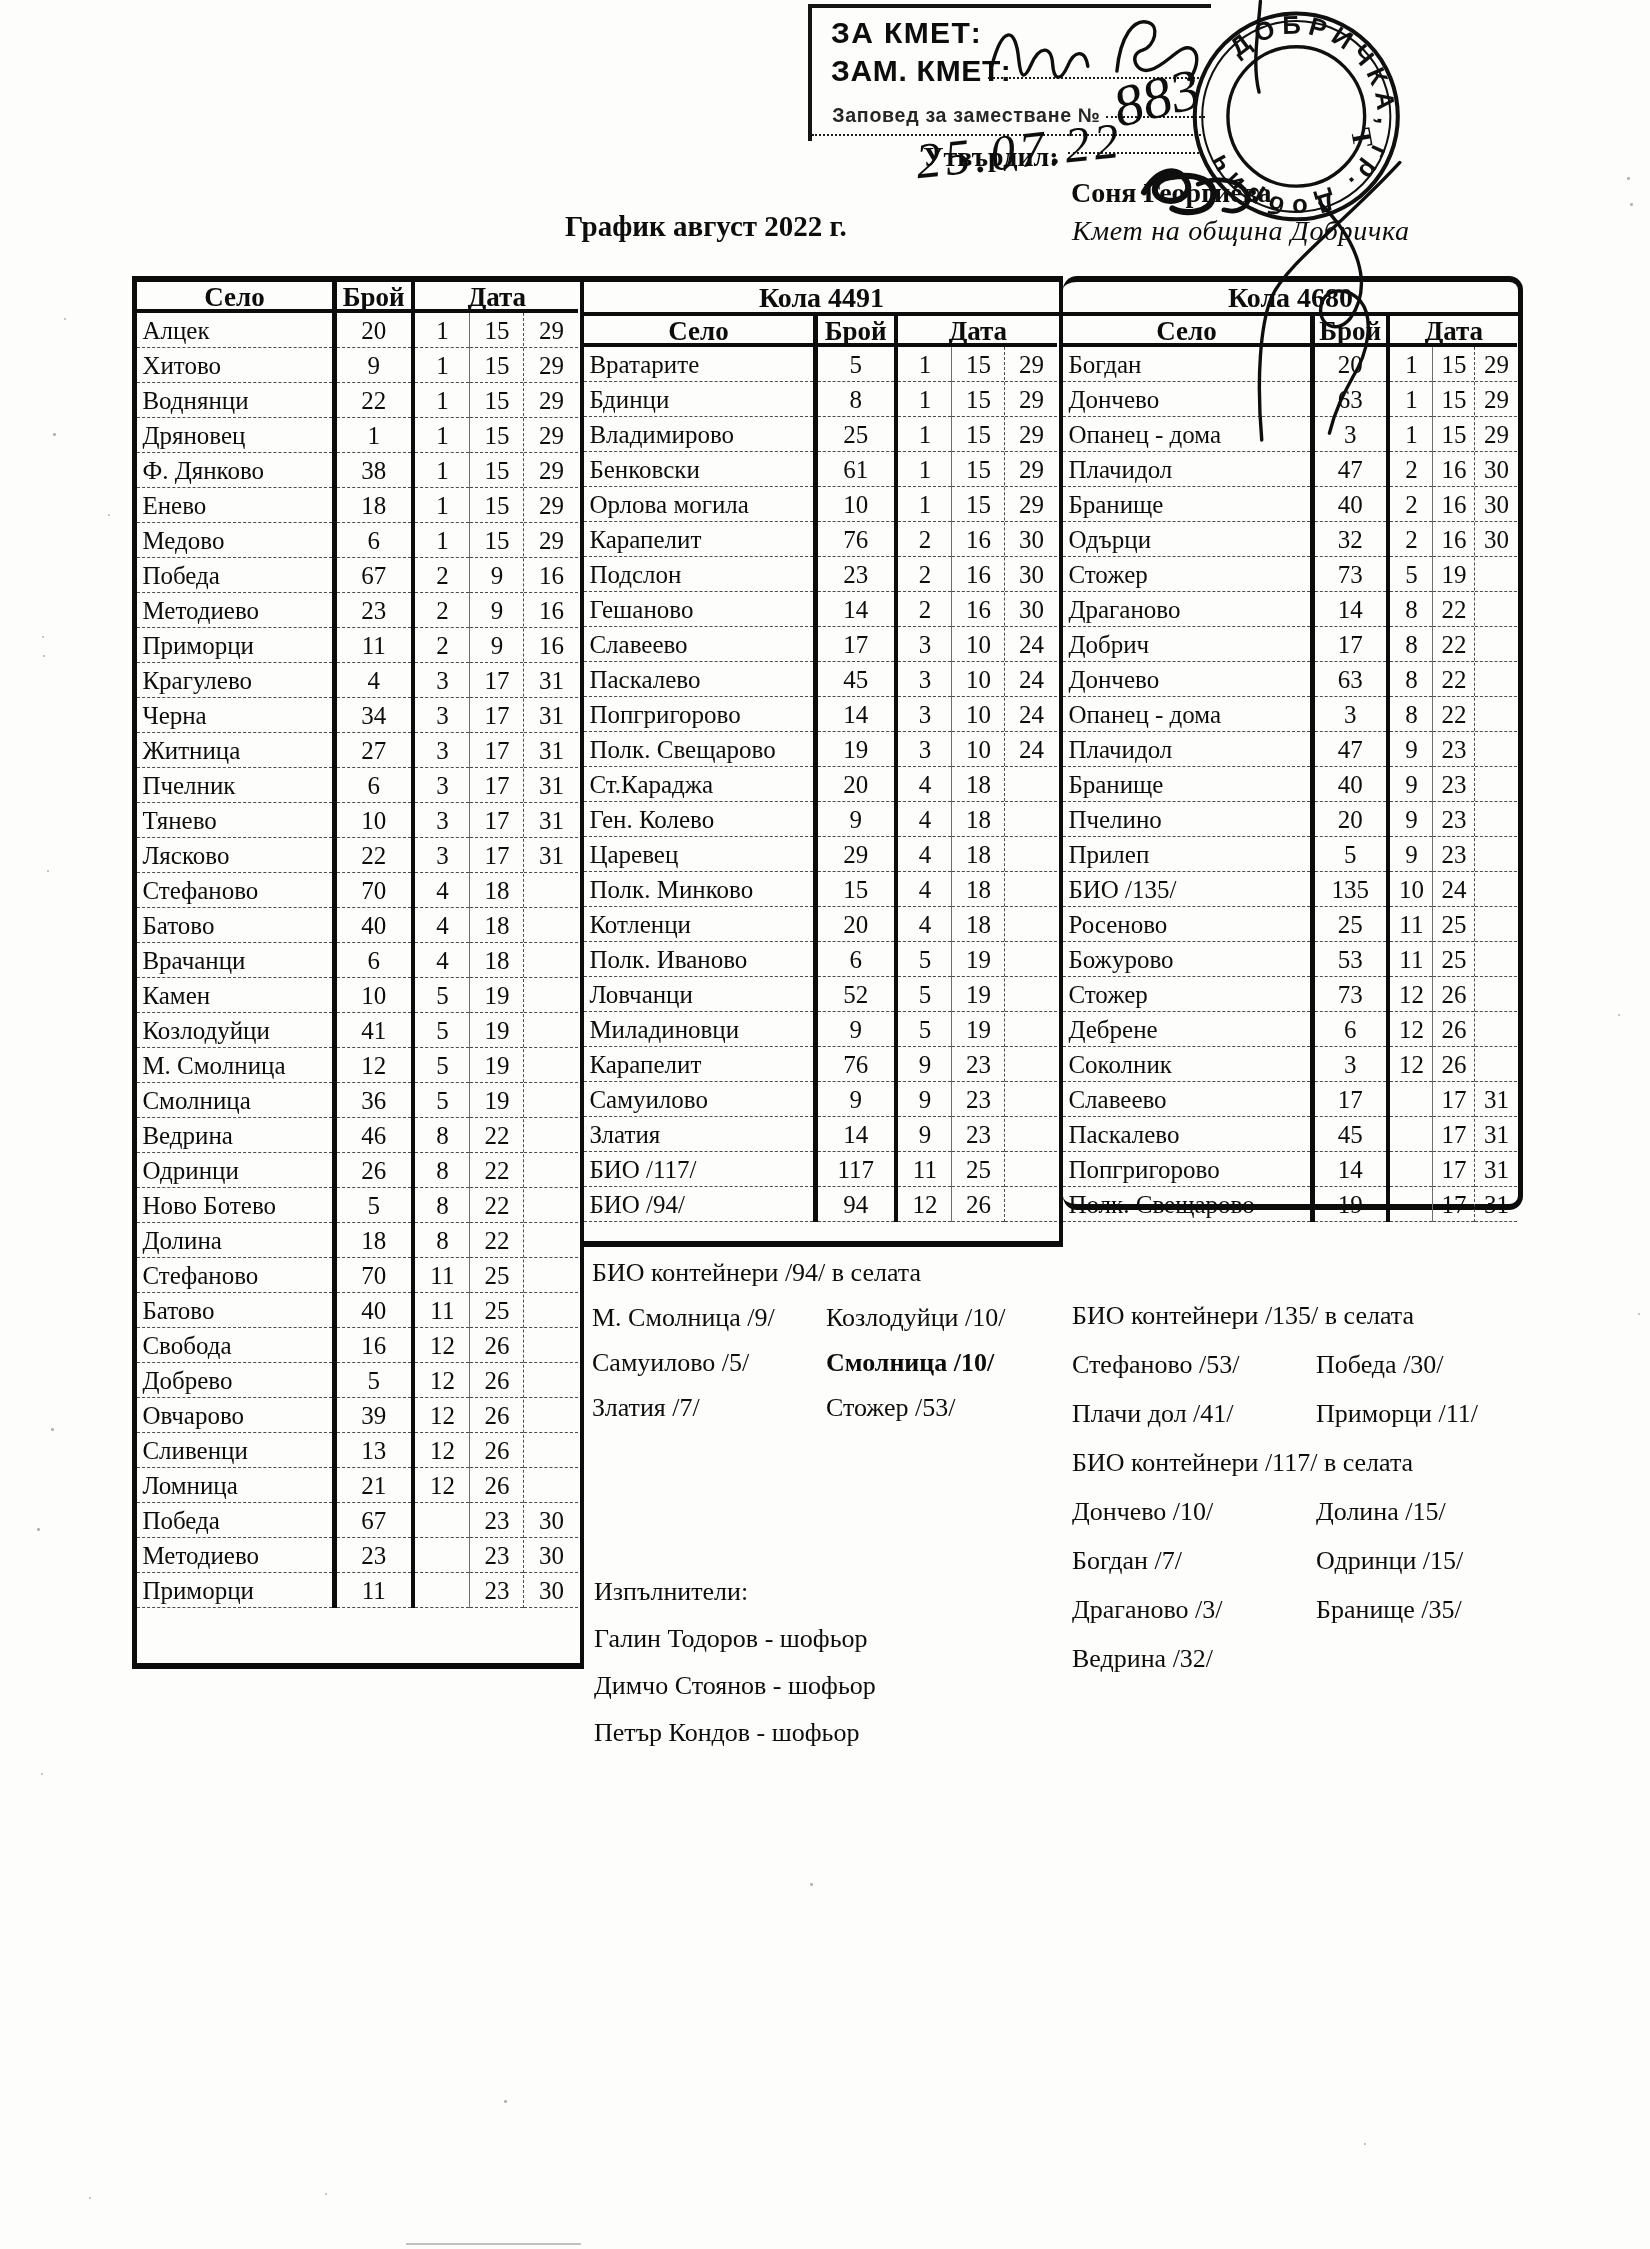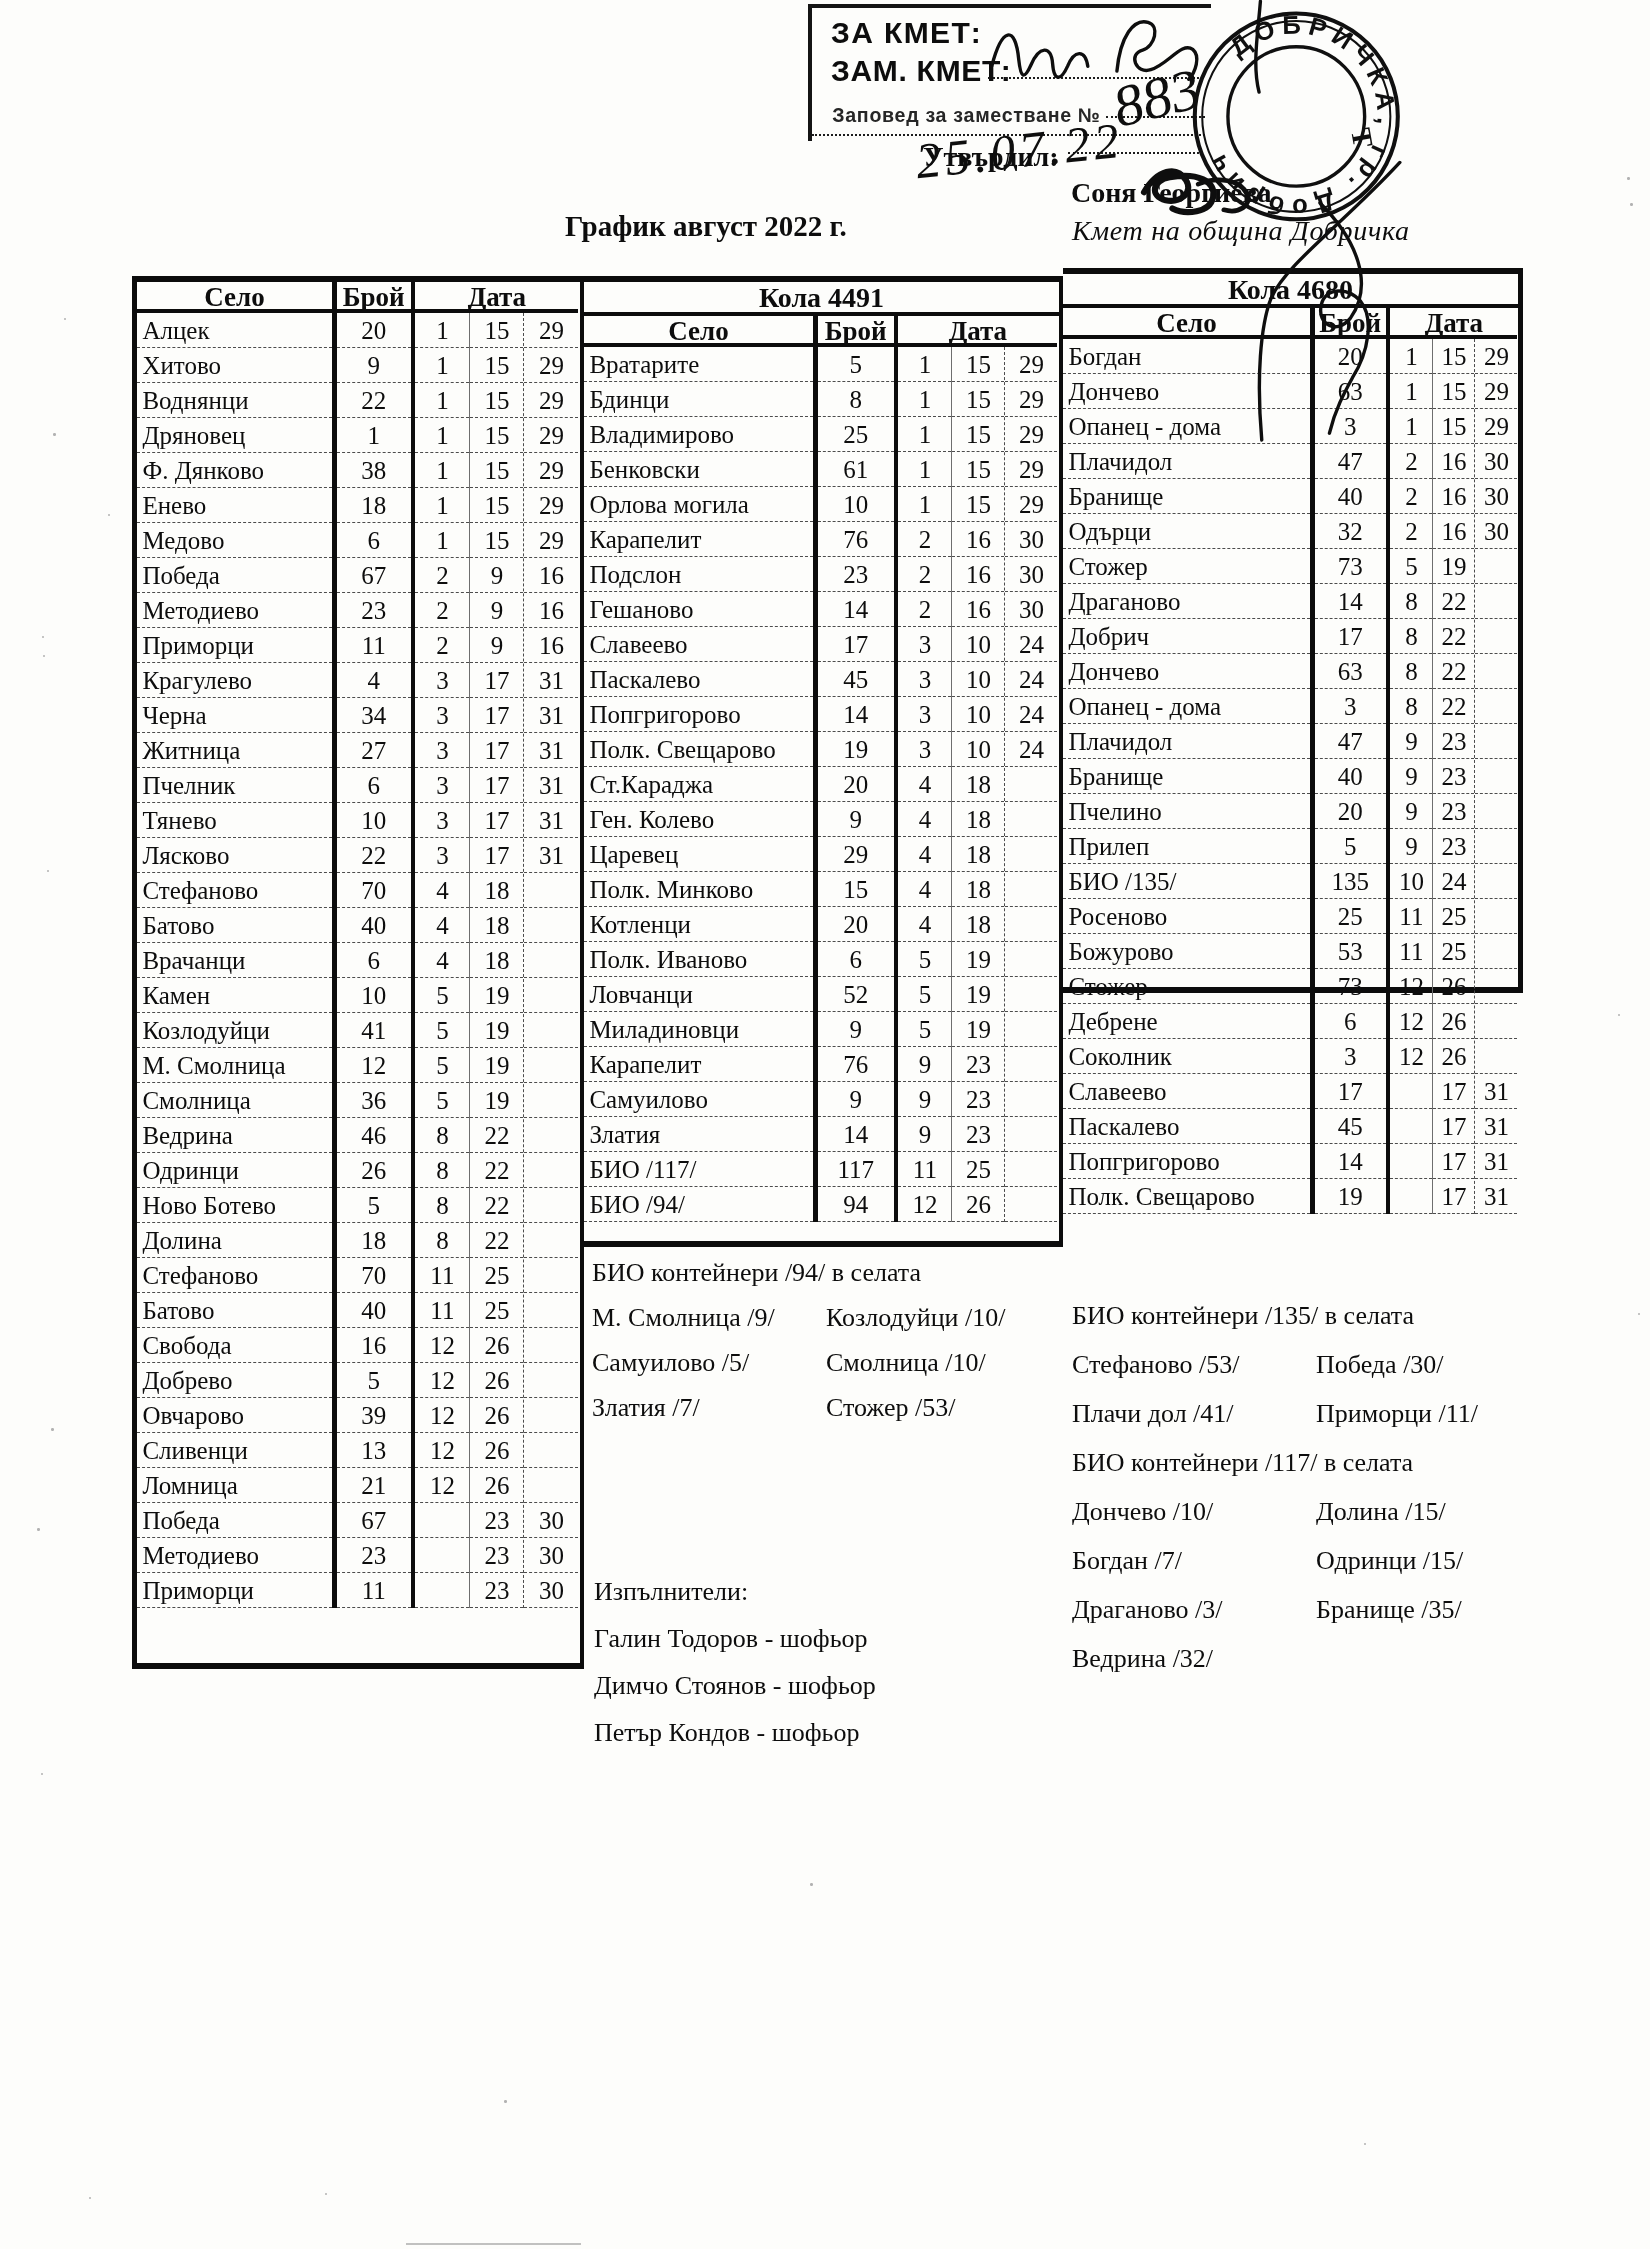--- a/index.html
+++ b/index.html
@@ -416,21 +416,21 @@
               <div class="cell c"></div>
               <div class="cell c"></div>
               <div class="cell c"></div>
               <div class="cell c"></div>
               <div class="cell c"></div>
             </div>
           </div>
         </div>
       </div>
     </div>
-  <div class="group" style="left: 1063px; top: 268px; width: 460px; height: 725px; border-width: 6.8px 5.4px 6.8px 0px;">
+  <div class="group" style="left: 1063px; top: 276px; width: 460px; height: 934px; border-width: 6.8px 5.4px 6.8px 0px; border-radius: 14px;">
       <div class="g-title">Кола 4680</div>
       <div class="g-body">
         <div class="gcol" style="width: 247px;">
           <div class="h">Село</div>
           <div class="cell v">Богдан</div>
           <div class="cell v">Дончево</div>
           <div class="cell v">Опанец - дома</div>
           <div class="cell v">Плачидол</div>
           <div class="cell v">Бранище</div>
           <div class="cell v">Одърци</div>
@@ -569,21 +569,21 @@
               <div class="cell c">31</div>
             </div>
           </div>
         </div>
       </div>
     </div>
 
   <div class="notes" style="left:592px;top:1258px;width:467px">
       <div class="nline" style="height: 45px;"><span>БИО контейнери /94/ в селата</span></div>
       <div class="nline" style="height: 45px;"><span>М. Смолница /9/</span><span class="r" style="left: 234px;">Козлодуйци /10/</span></div>
-      <div class="nline" style="height: 45px;"><span>Самуилово /5/</span><span class="r" style="left: 234px;">Смолница /10/</span></div>
+      <div class="nline" style="height: 45px;"><span>Самуилово /5/</span><span class="r" style="left: 234px; font-weight: bold;">Смолница /10/</span></div>
       <div class="nline" style="height: 45px;"><span>Златия /7/</span><span class="r" style="left: 234px;">Стожер /53/</span></div>
     </div>
   <div class="notes" style="left:1072px;top:1273px;width:460px">
       <div class="nline" style="height: 49px; margin-top: 28px;"><span>БИО контейнери /135/ в селата</span></div>
       <div class="nline" style="height: 49px;"><span>Стефаново /53/</span><span class="r" style="left: 244px;">Победа /30/</span></div>
       <div class="nline" style="height: 49px;"><span>Плачи дол /41/</span><span class="r" style="left: 244px;">Приморци /11/</span></div>
       <div class="nline" style="height: 49px;"><span>БИО контейнери /117/ в селата</span></div>
       <div class="nline" style="height: 49px;"><span>Дончево /10/</span><span class="r" style="left: 244px;">Долина /15/</span></div>
       <div class="nline" style="height: 49px;"><span>Богдан /7/</span><span class="r" style="left: 244px;">Одринци /15/</span></div>
       <div class="nline" style="height: 49px;"><span>Драганово /3/</span><span class="r" style="left: 244px;">Бранище /35/</span></div>

